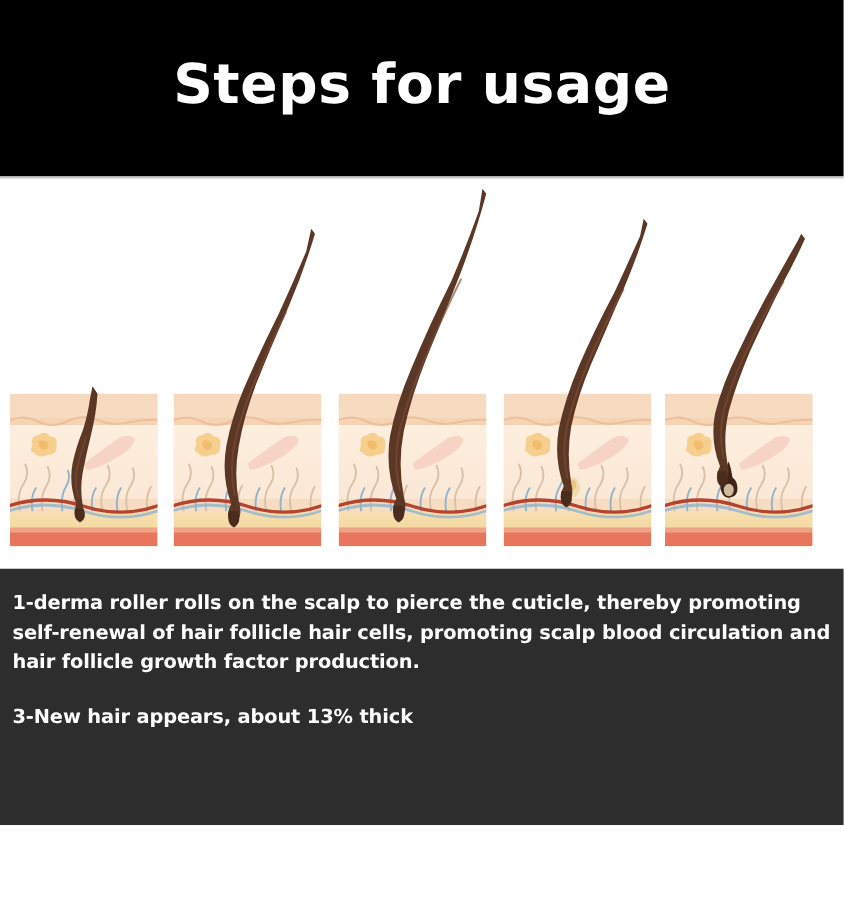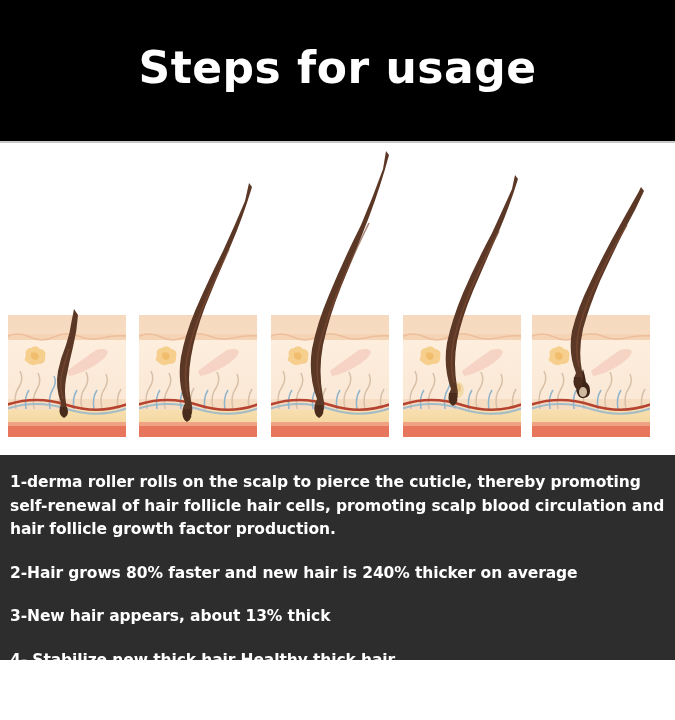--- a/index.html
+++ b/index.html
@@ -414,18 +414,16 @@
           <path d="M47 180 Q42 160 48 138 Q55 114 67 90 Q80 62 95 38" fill="none" stroke="#7c4c33" stroke-width="1.6" opacity=".65"></path>
           <path d="M42 190 Q40 200 46 203 Q53 199 49 190Z" fill="#4a2c1d"></path>
         </svg>
       </div>
     </div>
 
   </div>
 
   <div class="text-band">
     <p class="para p1">1-derma roller rolls on the scalp to pierce the cuticle, thereby promoting self-renewal of hair follicle hair cells, promoting scalp blood circulation and hair follicle growth factor production.</p>
-    <p class="para p2">2-Hair grows 80% faster and new hair is 240% thicker on average</p>
     <p class="para p3">3-New hair appears, about 13% thick</p>
-    <p class="para p4">4- Stabilize new thick hair Healthy thick hair.</p>
   </div>
 
 </div>
 
 </body></html>

